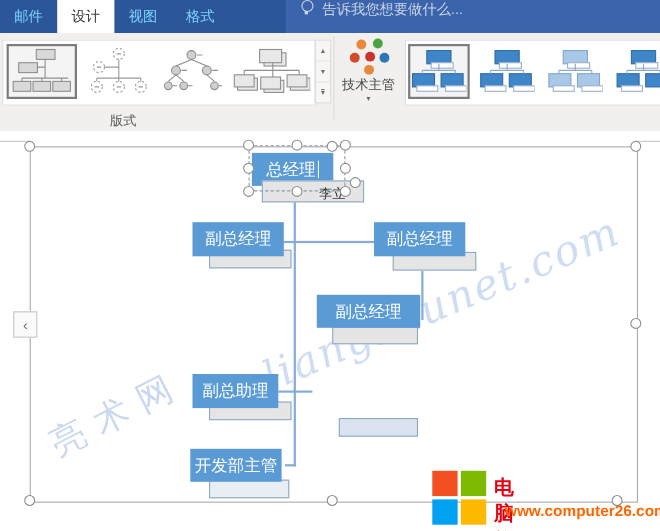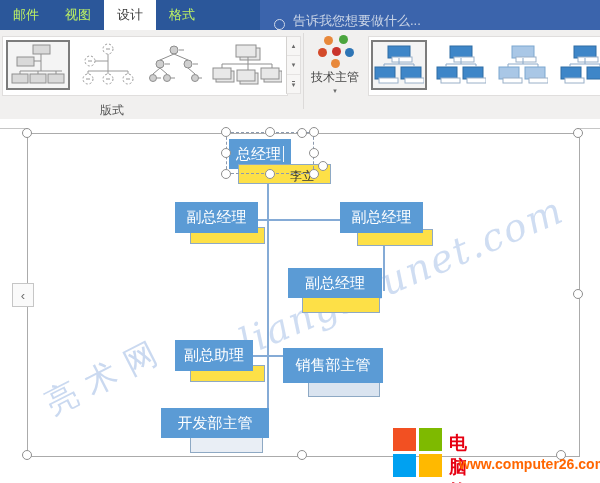--- a/index.html
+++ b/index.html
@@ -1,24 +1,24 @@
 <!DOCTYPE html>
 <html><head>
 <meta charset="utf-8">
 <style>
   html,body{margin:0;padding:0;background:#fff;}
   .screen{position:relative;width:600px;height:483px;overflow:hidden;
           font-family:"Liberation Sans",sans-serif;background:#fff;}
 
   
   .tabbar{position:absolute;left:0;top:0;width:600px;height:30px;background:#2b579a;display:flex;}
-  .tab{height:30px;padding:0 13px;display:flex;align-items:center;color:#bef264;font-size:13px;cursor:default;}
+  .tab{height:30px;padding:0 13px;display:flex;align-items:center;color:#7dd3fc;font-size:13px;cursor:default;}
   .tab.active{background:#fff;color:#3b3b3b;}
   .tellme{position:absolute;left:260px;top:0;width:340px;height:30px;background:#3b64ac;
-          display:flex;align-items:flex-end;color:#c9d4e6;font-size:13px;}
+          display:flex;align-items:flex-start;color:#c9d4e6;font-size:13px;}
   .bulb{width:9px;height:9px;border:1px solid #cdd7e8;border-radius:50%;position:relative;margin:0 8px 0 14px;flex:0 0 auto;}
   .bulb:after{content:'';position:absolute;left:2px;top:9px;width:3px;height:3px;background:#cdd7e8;}
 
   
   .ribbon{position:absolute;left:0;top:30px;width:600px;height:89px;background:#f1f0ef;
           border-bottom:1px solid #d4d2d0;overflow:hidden;}
   .grplabel{position:absolute;font-size:12px;color:#575757;white-space:nowrap;}
   .sep{position:absolute;top:3px;width:1px;height:76px;background:#dcdad9;}
 
   .gallery{position:absolute;left:2px;top:6px;width:284px;height:58px;background:#fff;border:1px solid #e0dedd;}
@@ -55,21 +55,21 @@
   .wm-en{left:232px;top:205px;font-size:38px;font-style:italic;letter-spacing:2px;
          color:rgba(130,165,220,.38);transform:rotate(-23deg);transform-origin:left top;
          font-family:"DejaVu Serif",serif;}
   .wm-cn{left:38px;top:268px;font-size:32px;letter-spacing:12px;color:rgba(150,180,225,.5);
          transform:rotate(-27deg);transform-origin:left top;}
 
   .conn{position:absolute;background:#85abd6;z-index:2;}
 
   .node{position:absolute;background:#5b9bd5;color:#fff;font-size:15px;display:flex;
         align-items:center;justify-content:center;z-index:3;white-space:nowrap;}
-  .nbox{position:absolute;background:#fde047;border:1px solid #8ea9c4;box-sizing:border-box;z-index:3;}
+  .nbox{position:absolute;background:#e5e5e5;border:1px solid #8ea9c4;box-sizing:border-box;z-index:3;}
   .nbox.tint1{background:#dae4f0;}
   .nbox.tint2{background:#e9eef5;}
   .gm-name{font-size:12px;color:#333;text-align:right;padding:3px 16px 0 0;z-index:4;}
   .dashsel{position:absolute;left:226px;top:13px;width:88px;height:42px;border:1px dashed #8c9aae;
            box-sizing:border-box;z-index:5;}
   .caret{display:inline-block;width:1px;height:16px;background:#f2f6fb;margin-left:2px;}
 
   
   .logo{position:absolute;left:393px;top:307px;z-index:7;}
   .flag{position:absolute;left:0;top:2px;width:50px;height:50px;}
@@ -79,22 +79,22 @@
 
   svg{display:block;}
 </style>
 </head>
 <body>
 
 <div class="screen">
 
   <div class="tabbar">
     <div class="tab">邮件</div>
+    <div class="tab active">设计</div>
     <div class="tab">视图</div>
-    <div class="tab active">设计</div>
     <div class="tab">格式</div>
     <div class="tellme">
       <span class="bulb"></span>
       <span>告诉我您想要做什么...</span>
     </div>
   </div>
 
   <div class="ribbon">
 
     <div class="gallery">
@@ -260,21 +260,21 @@
 
     <div class="frame"></div>
 
     <div class="conn" style="left:267px;top:64px;width:2px;height:241px"></div>
     <div class="conn" style="left:258px;top:100px;width:83px;height:2px"></div>
     <div class="conn" style="left:253px;top:236px;width:31px;height:2px"></div>
     <div class="conn" style="left:259px;top:303px;width:10px;height:2px"></div>
     <div class="conn" style="left:383px;top:127px;width:2px;height:45px"></div>
 
     <div class="nbox gm-name" style="left:238px;top:45px;width:93px;height:20px"><span>李立</span></div>
-    <div class="node" style="left:229px;top:20px;width:62px;height:30px">
+    <div class="node" style="left:229px;top:20px;width:74px;height:30px">
       <span>总经理</span>
         <span class="caret"></span>
     </div>
     <div class="dashsel"></div>
 
     <div class="nbox" style="left:190px;top:108px;width:75px;height:17px"></div>
     <div class="node" style="left:175px;top:83px;width:83px;height:31px">
         <span>副总经理</span>
       </div>
 
@@ -287,26 +287,23 @@
     <div class="node" style="left:288px;top:149px;width:94px;height:30px">
         <span>副总经理</span>
       </div>
 
     <div class="nbox" style="left:190px;top:246px;width:75px;height:17px"></div>
     <div class="node" style="left:175px;top:221px;width:78px;height:31px">
         <span>副总助理</span>
       </div>
 
     <div class="nbox tint1" style="left:308px;top:261px;width:72px;height:17px"></div>
-    <div class="node" style="left:283px;top:229px;width:100px;height:35px">
-        <span>销售部主管</span>
-      </div>
 
     <div class="nbox tint2" style="left:190px;top:317px;width:73px;height:17px"></div>
-    <div class="node" style="left:161px;top:289px;width:108px;height:30px">
+    <div class="node" style="left:173px;top:289px;width:83px;height:30px">
         <span>开发部主管</span>
       </div>
 
     <div class="hdl" style="left:221px;top:8px"></div>
     <div class="hdl" style="left:265px;top:8px"></div>
     <div class="hdl" style="left:309px;top:8px"></div>
     <div class="hdl" style="left:221px;top:29px"></div>
     <div class="hdl" style="left:309px;top:29px"></div>
     <div class="hdl" style="left:221px;top:50px"></div>
     <div class="hdl" style="left:265px;top:50px"></div>

